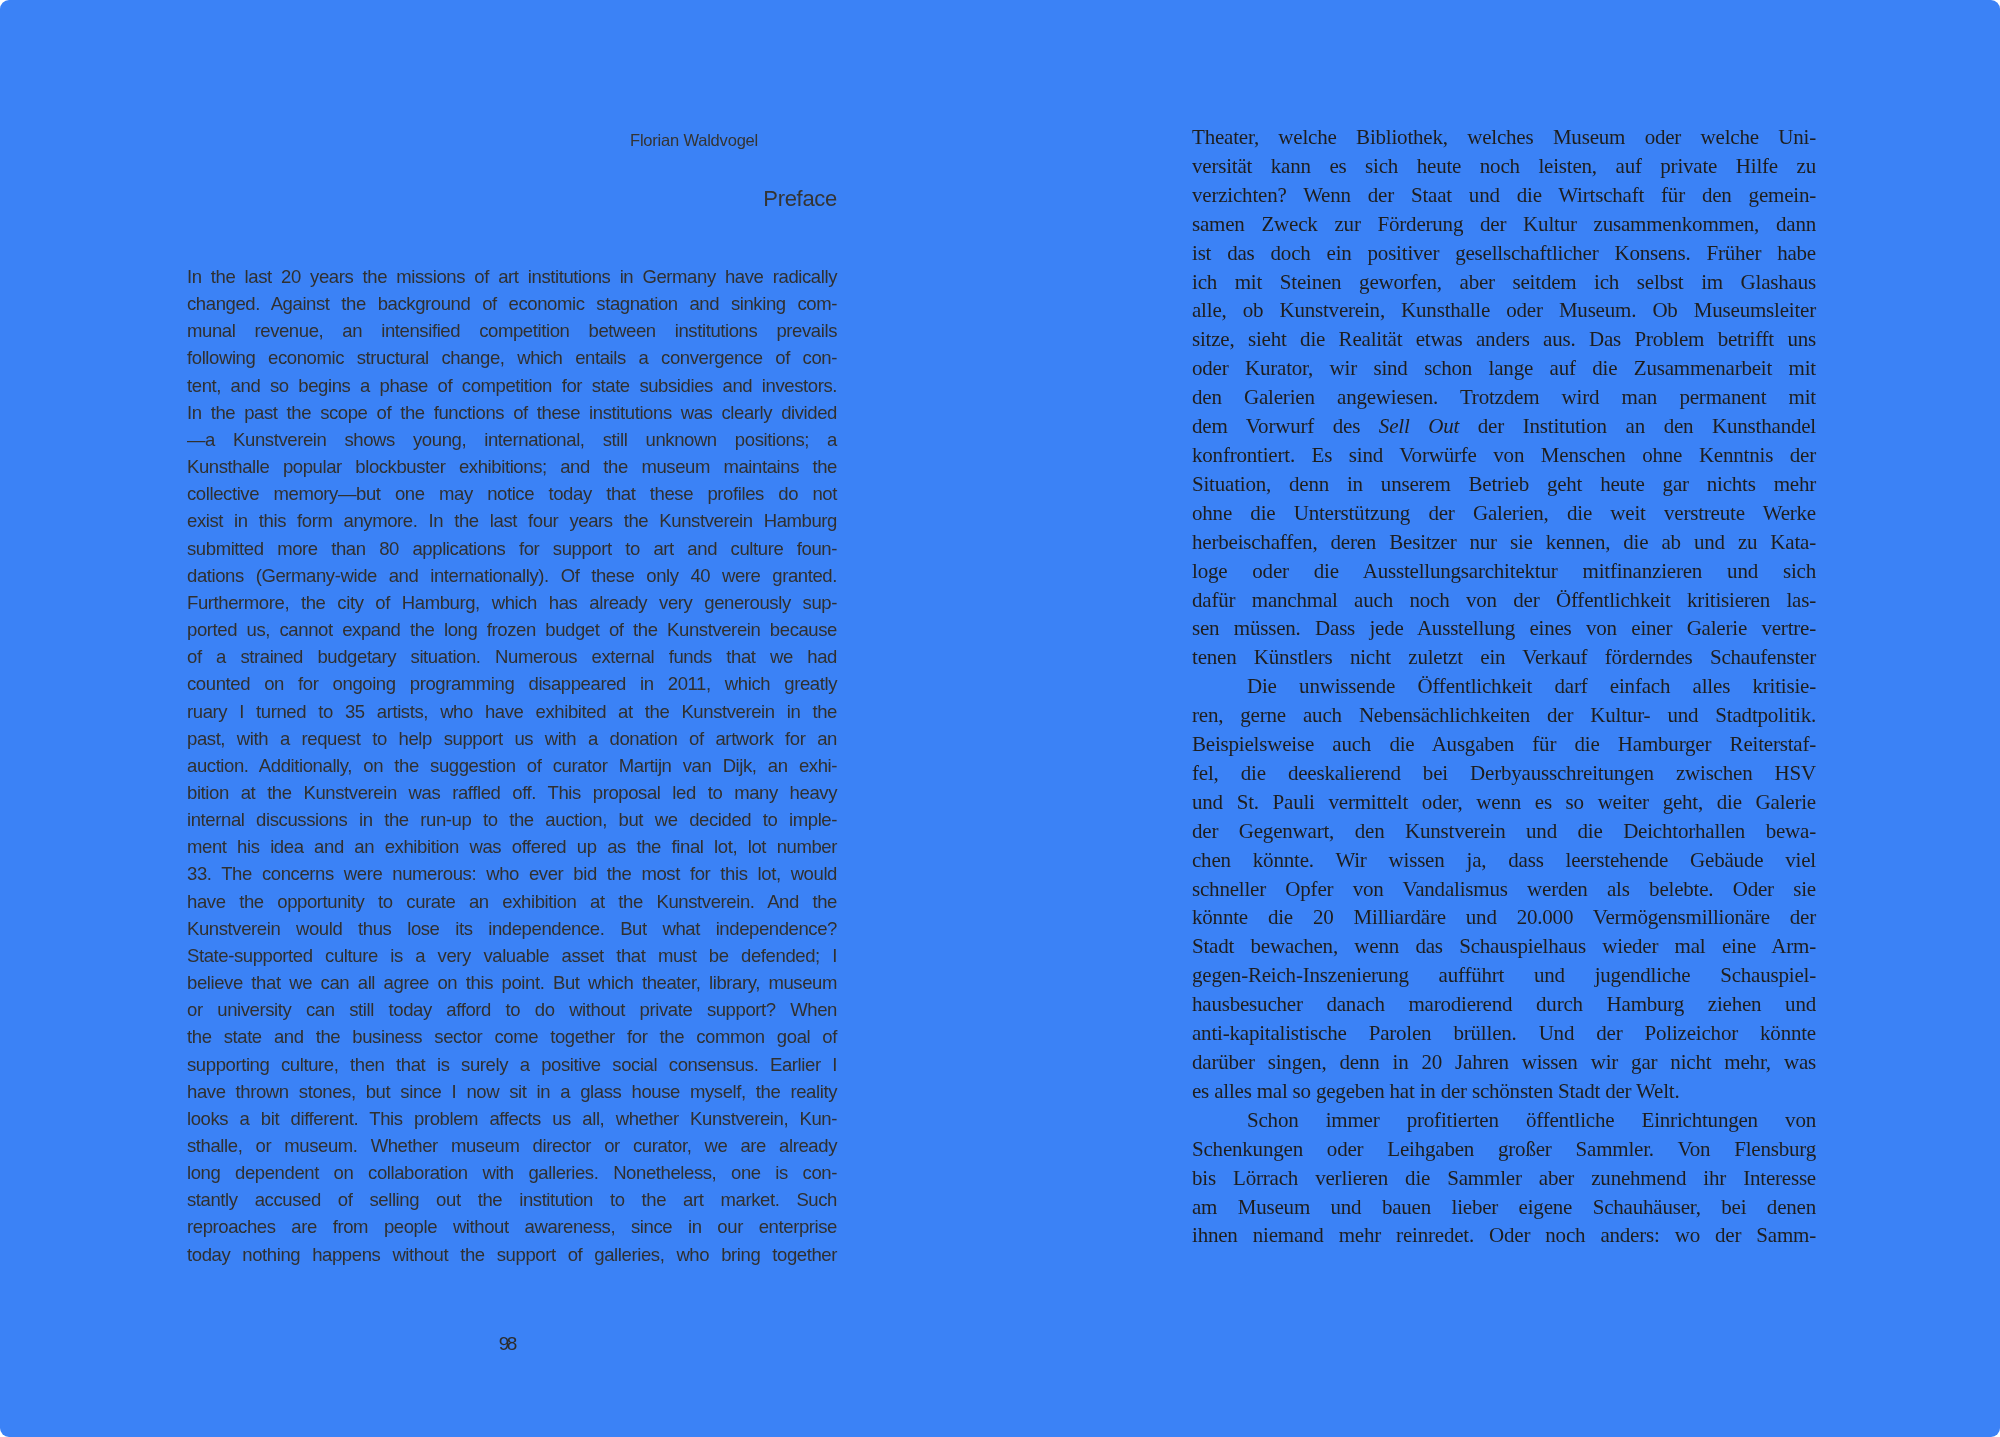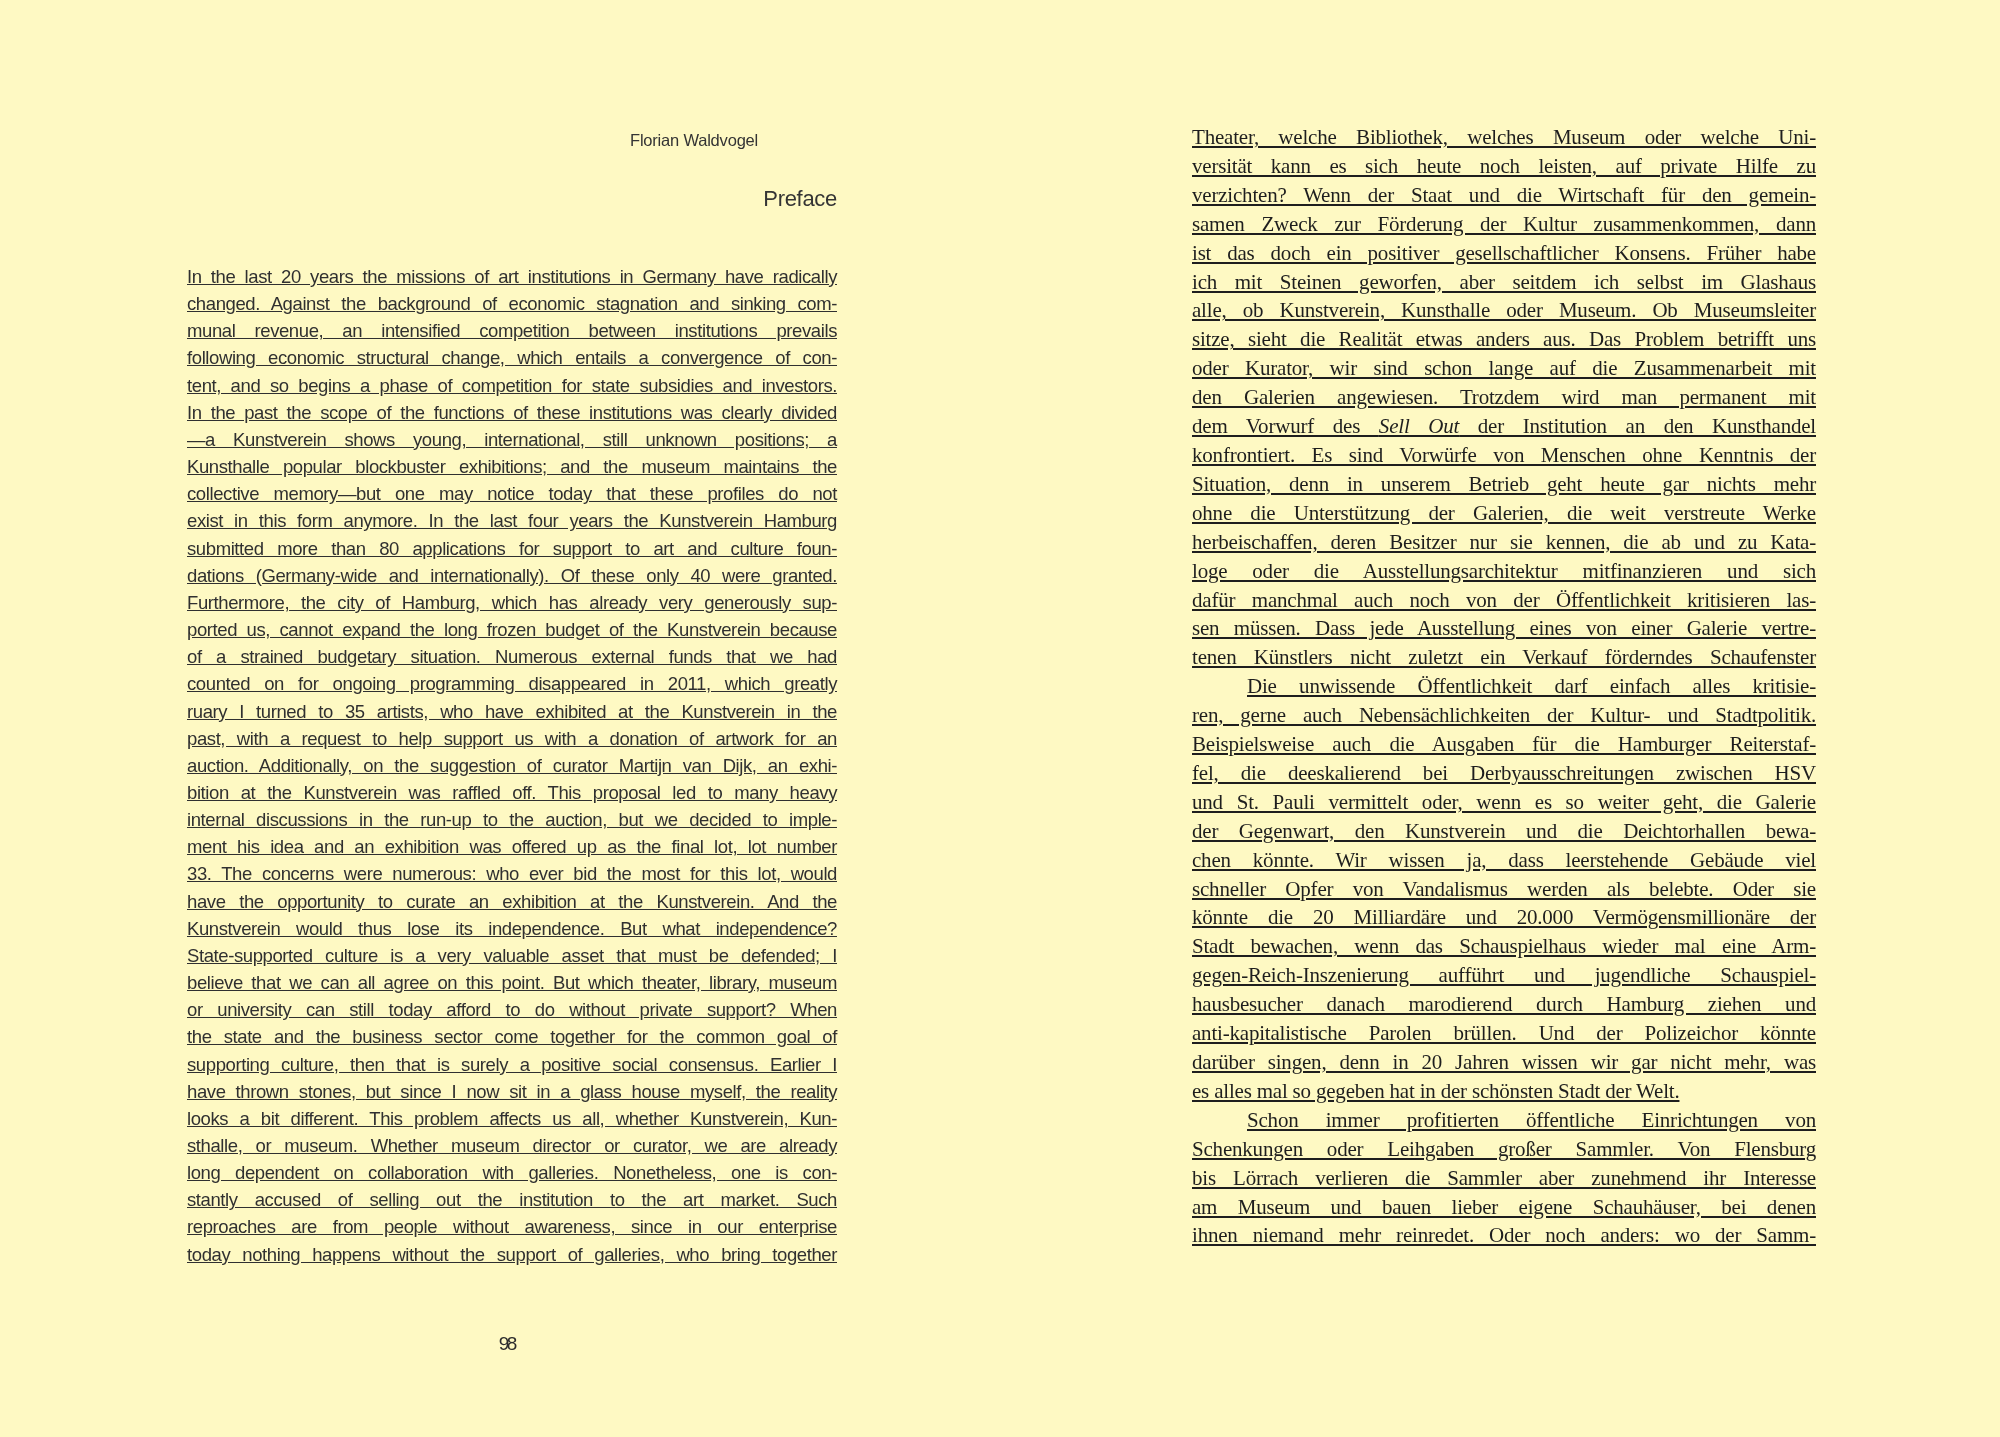--- a/index.html
+++ b/index.html
@@ -1,21 +1,22 @@
 <!DOCTYPE html>
 <html><head>
 <meta charset="utf-8">
 <style>
   html, body { margin: 0; padding: 0; background: #ffffff; }
   .spread {
     position: relative;
     width: 2000px;
     height: 1437px;
-    background: #fef9c3;
+    background: #3b82f6;
     overflow: hidden;
+    border-radius: 9px;
   }
   .page { position: absolute; top: 0; height: 100%; }
   .page-left  { left: 0;    width: 1000px; }
   .page-right { left: 1000px; width: 1000px; }
 
   
   .author {
     position: absolute; left: 630px; top: 131px;
     font-family: "Liberation Sans", sans-serif;
     font-size: 16.5px; line-height: 1.2;
@@ -38,21 +39,21 @@
 
   
   .body-right {
     position: absolute; left: 192px; top: 123px; width: 624px;
     font-family: "Liberation Serif", serif;
     font-size: 21px; line-height: 28.9px;
     letter-spacing: -0.2px;
     color: #1e1e1e;
   }
 
-  .para { margin: 0; text-decoration: underline; }
+  .para { margin: 0; }
   .line { min-height: 1em; }
   .line.just { text-align: justify; text-align-last: justify; }
   .para.indent .line.first { text-indent: 55px; }
 
   .pagenum {
     position: absolute; top: 1333px; text-align: center;
     font-family: "Liberation Sans", sans-serif;
     font-size: 19px; color: #2c2c2c;
   }
   .pagenum-left  { left: 187px; width: 650px; }

